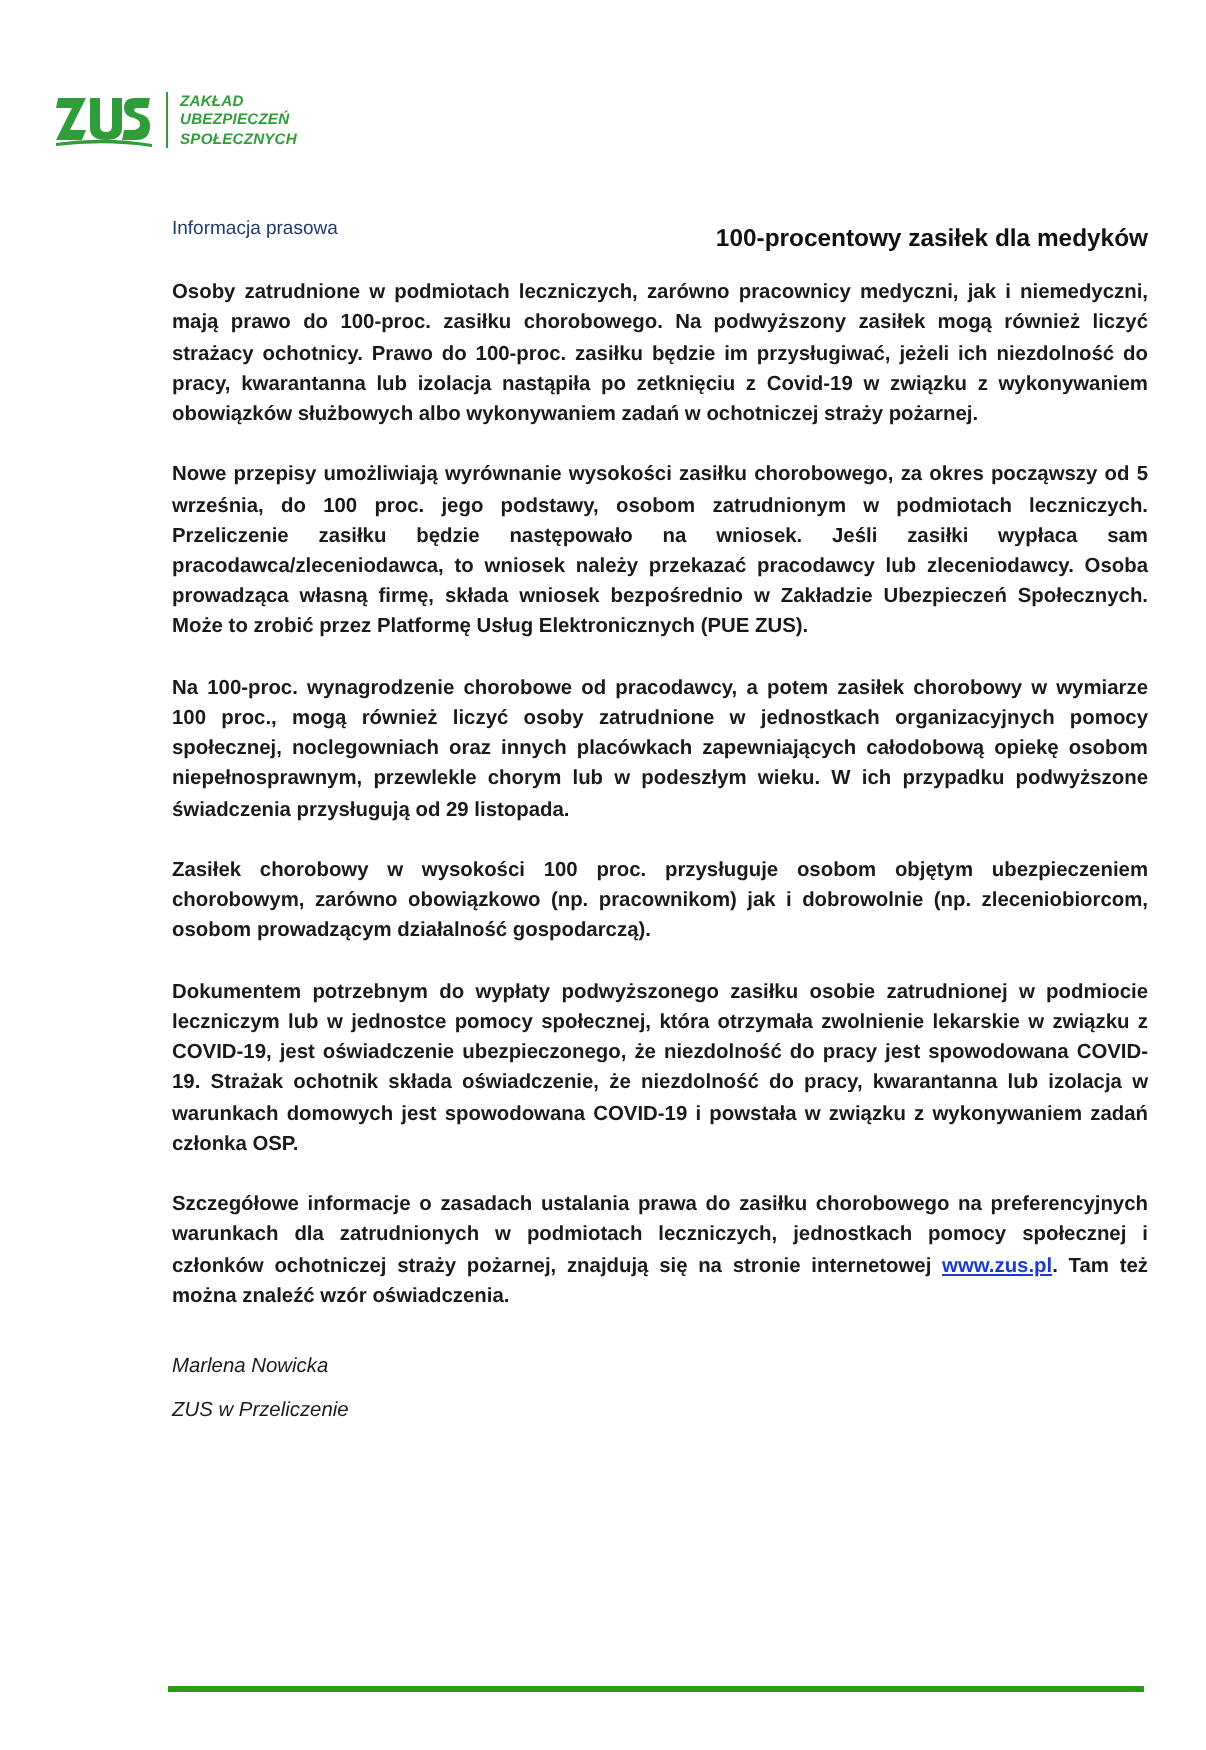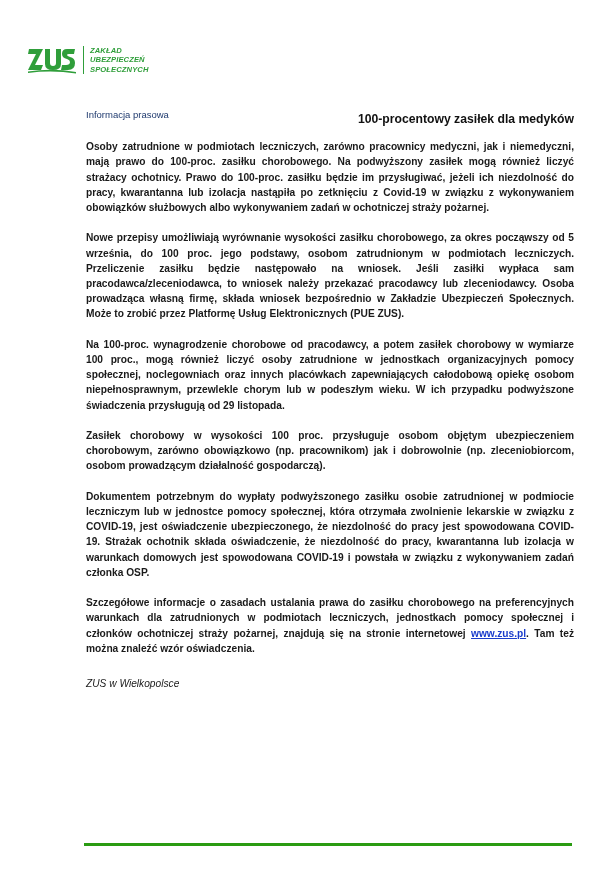--- a/index.html
+++ b/index.html
@@ -43,17 +43,18 @@
 <div class="content">
   <h1 class="title">100-procentowy zasiłek dla medyków</h1>
   <p class="para lead">Osoby zatrudnione w podmiotach leczniczych, zarówno pracownicy medyczni, jak i niemedyczni, mają prawo do 100-proc. zasiłku chorobowego. Na podwyższony zasiłek mogą również liczyć strażacy ochotnicy. Prawo do 100-proc. zasiłku będzie im przysługiwać, jeżeli ich niezdolność do pracy, kwarantanna lub izolacja nastąpiła po zetknięciu z Covid-19 w związku z wykonywaniem obowiązków służbowych albo wykonywaniem zadań w ochotniczej straży pożarnej.</p>
   <p class="para">Nowe przepisy umożliwiają wyrównanie wysokości zasiłku chorobowego, za okres począwszy od 5 września, do 100 proc. jego podstawy, osobom zatrudnionym w podmiotach leczniczych. Przeliczenie zasiłku będzie następowało na wniosek. Jeśli zasiłki wypłaca sam pracodawca/zleceniodawca, to wniosek należy przekazać pracodawcy lub zleceniodawcy. Osoba prowadząca własną firmę, składa wniosek bezpośrednio w Zakładzie Ubezpieczeń Społecznych. Może to zrobić przez Platformę Usług Elektronicznych (PUE ZUS).</p>
   <p class="para">Na 100-proc. wynagrodzenie chorobowe od pracodawcy, a potem zasiłek chorobowy w wymiarze 100 proc., mogą również liczyć osoby zatrudnione w jednostkach organizacyjnych pomocy społecznej, noclegowniach oraz innych placówkach zapewniających całodobową opiekę osobom niepełnosprawnym, przewlekle chorym lub w podeszłym wieku. W ich przypadku podwyższone świadczenia przysługują od 29 listopada.</p>
   <p class="para">Zasiłek chorobowy w wysokości 100 proc. przysługuje osobom objętym ubezpieczeniem chorobowym, zarówno obowiązkowo (np. pracownikom) jak i dobrowolnie (np. zleceniobiorcom, osobom prowadzącym działalność gospodarczą).</p>
   <p class="para">Dokumentem potrzebnym do wypłaty podwyższonego zasiłku osobie zatrudnionej w podmiocie leczniczym lub w jednostce pomocy społecznej, która otrzymała zwolnienie lekarskie w związku z COVID-19, jest oświadczenie ubezpieczonego, że niezdolność do pracy jest spowodowana COVID-19. Strażak ochotnik składa oświadczenie, że niezdolność do pracy, kwarantanna lub izolacja w warunkach domowych jest spowodowana COVID-19 i powstała w związku z wykonywaniem zadań członka OSP.</p>
   <p class="para"><span>Szczegółowe informacje o zasadach ustalania prawa do zasiłku chorobowego na preferencyjnych warunkach dla zatrudnionych w podmiotach leczniczych, jednostkach pomocy społecznej i członków ochotniczej straży pożarnej, znajdują się na stronie internetowej </span><a class="link">www.zus.pl</a><span>. Tam też można znaleźć wzór oświadczenia.</span></p>
 
   <div class="sig-block">
-    <p class="sig">ZUS w Wielkopolsce</p>
+    <p class="sig">Marlena Nowicka</p>
+    <p class="sig">ZUS w Przeliczenie</p>
   </div>
 </div>
 
 <div class="footer-line"></div>
 
 </body></html>

